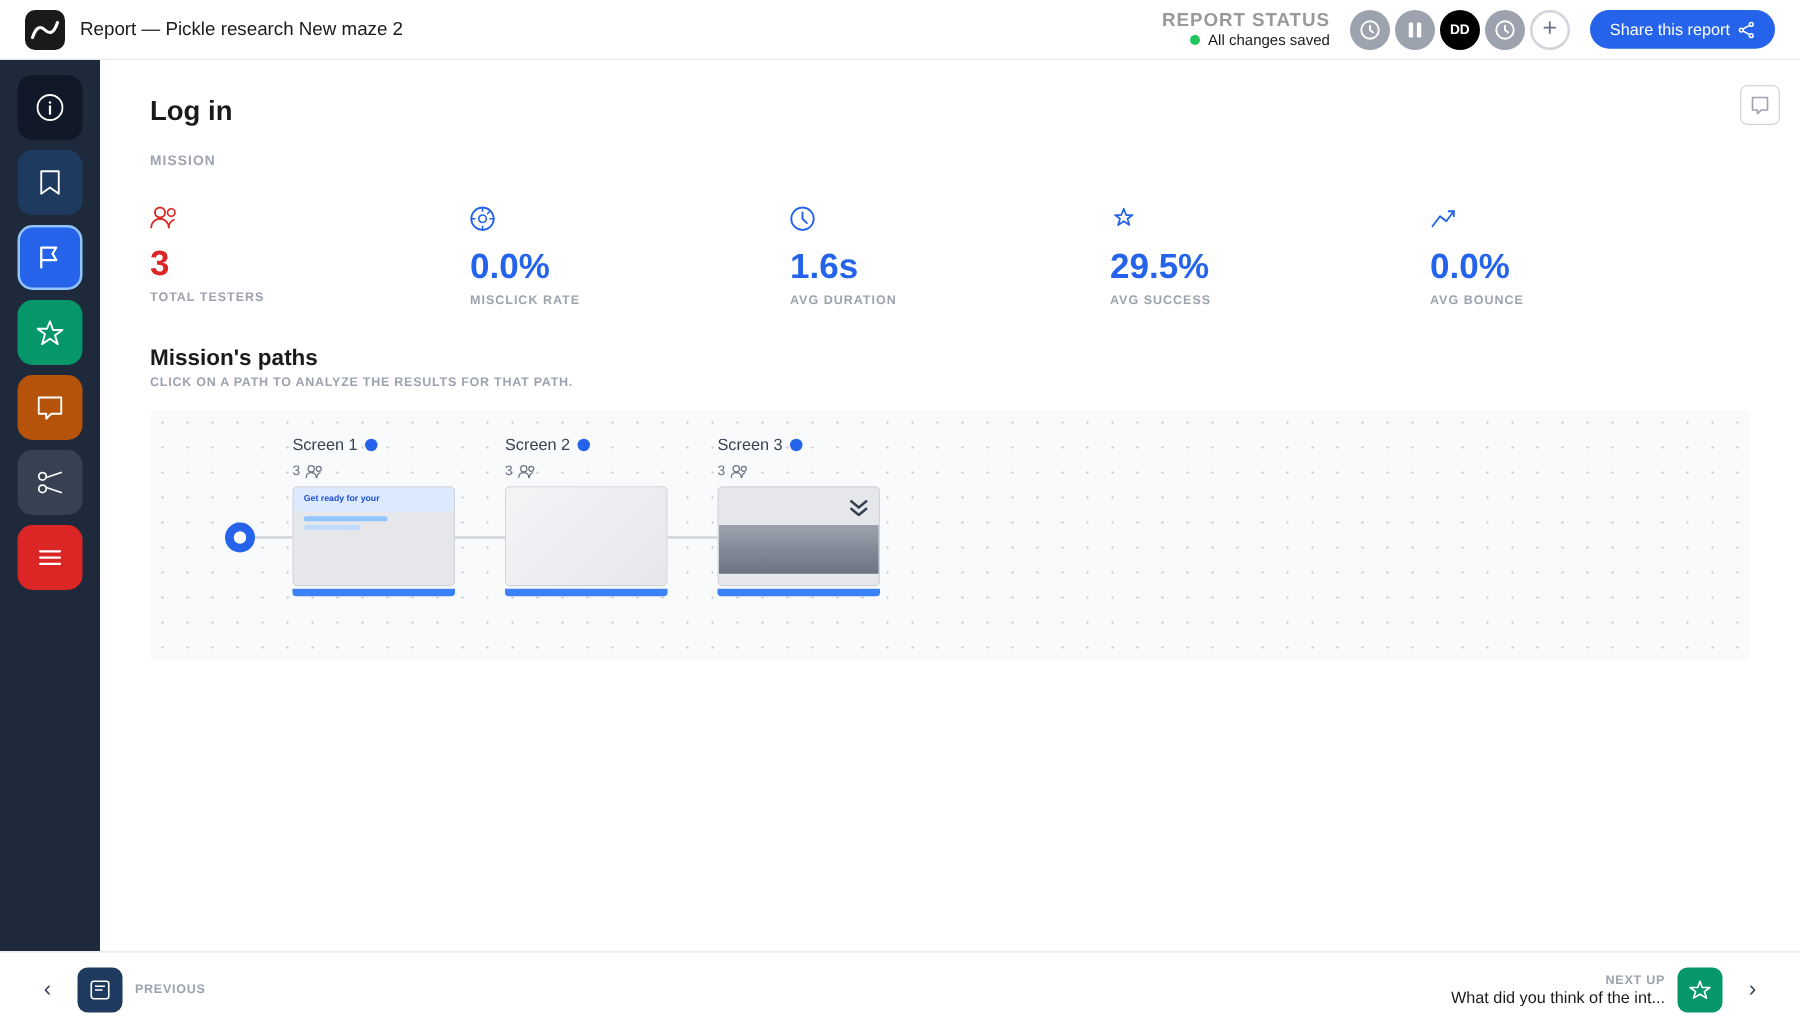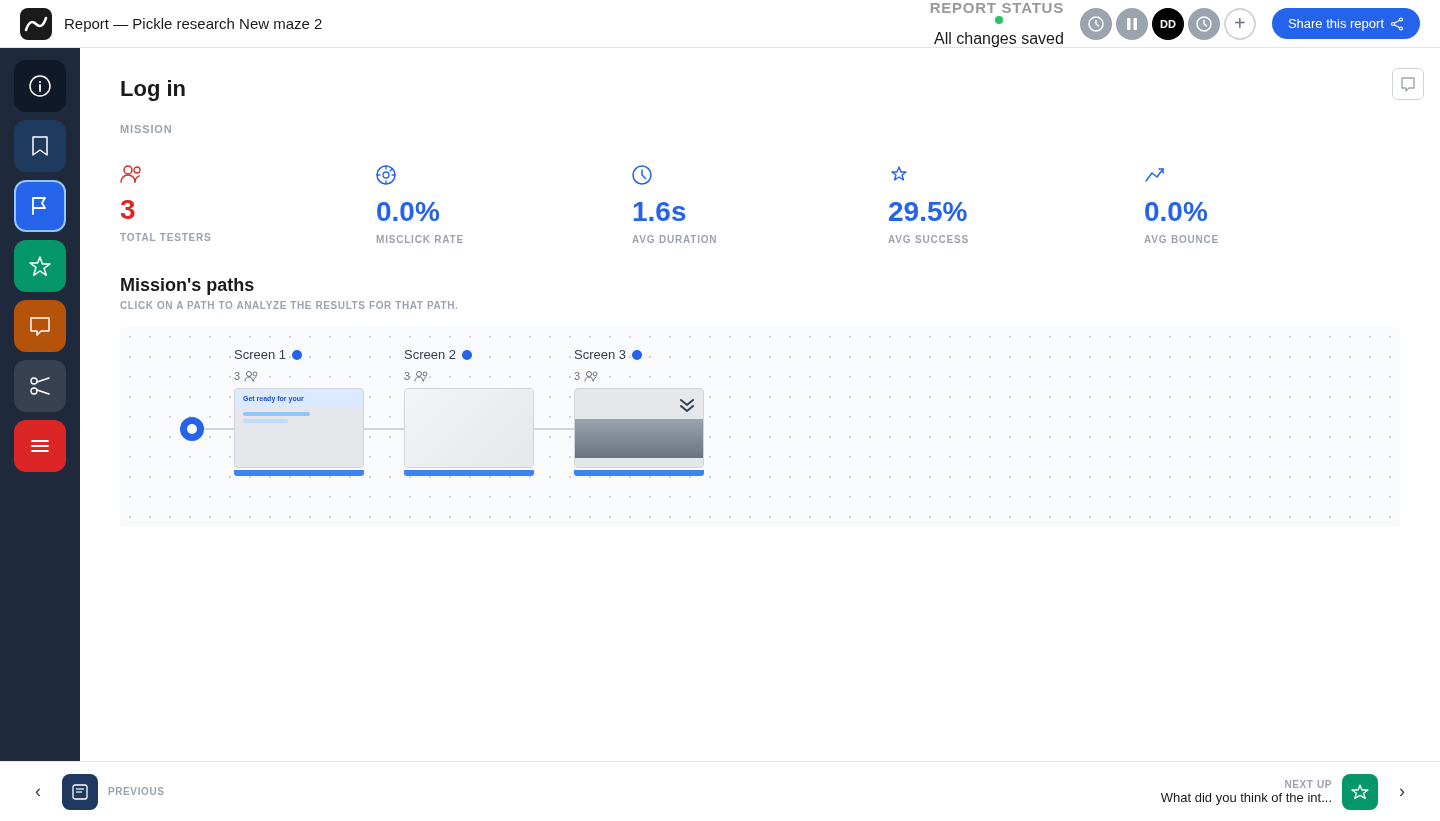--- a/index.html
+++ b/index.html
@@ -11,21 +11,21 @@
       background: #fff; padding: 15px 20px; height: 48px;
       border-bottom: 1px solid #e5e5e5; flex-shrink: 0;
       z-index: 100; position: relative;
     }
     .header-left { display: flex; align-items: center; gap: 12px; }
     .logo-icon { width: 32px; height: 32px; }
     .header-title { font-size: 15px; font-weight: 500; color: #1a1a1a; }
     .header-right { display: flex; align-items: center; gap: 16px; }
     .report-status { display: flex; flex-direction: column; align-items: flex-end; }
     .report-status-label { font-size: 15px; font-weight: 600; color: #999; letter-spacing: 0.05em; text-transform: uppercase; }
-    .report-status-value { display: flex; align-items: center; gap: 6px; font-size: 16px; color: #1a1a1a; font-weight: 500; flex-direction: column; }
+    .report-status-value { display: flex; align-items: center; gap: 6px; font-size: 12px; color: #1a1a1a; font-weight: 500; }
     .status-dot { width: 8px; height: 8px; border-radius: 50%; background: #22c55e; }
 
     .avatar-group { display: flex; align-items: center; gap: 4px; }
     .avatar { width: 32px; height: 32px; border-radius: 50%; display: flex; align-items: center; justify-content: center; font-size: 12px; font-weight: 600; color: #fff; }
     .avatar-clock { background: #9ca3af; font-size: 14px; }
     .avatar-pause { background: #9ca3af; font-size: 12px; }
     .avatar-dd { background: #000000; font-size: 11px; }
     .avatar-plus { background: #fff; border: 2px solid #d1d5db; color: #6b7280; font-size: 18px; }
 
     .share-btn {

